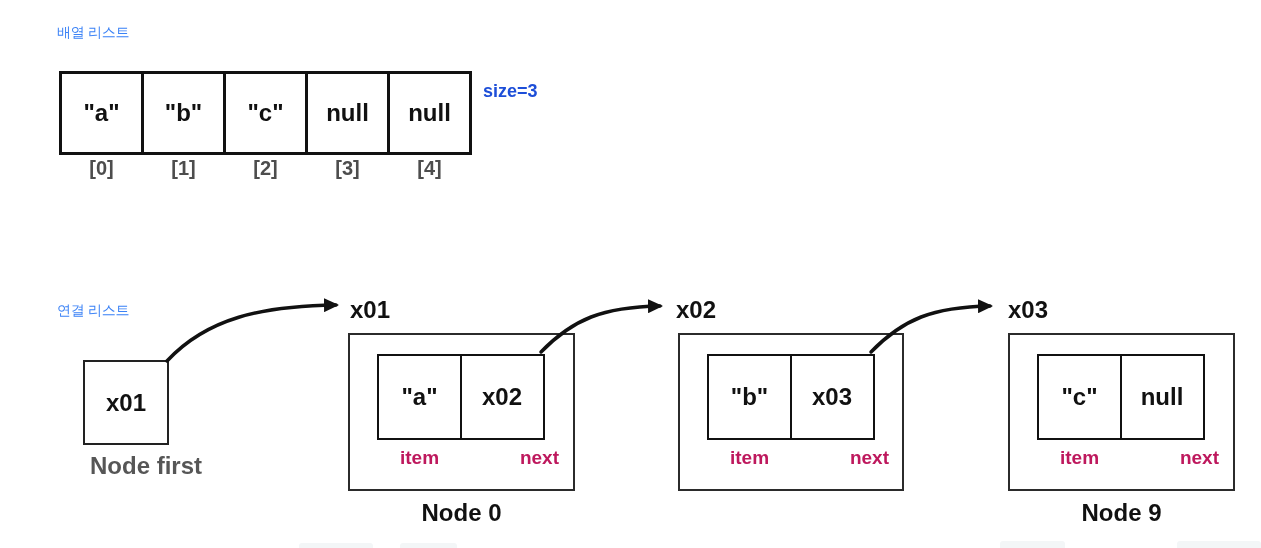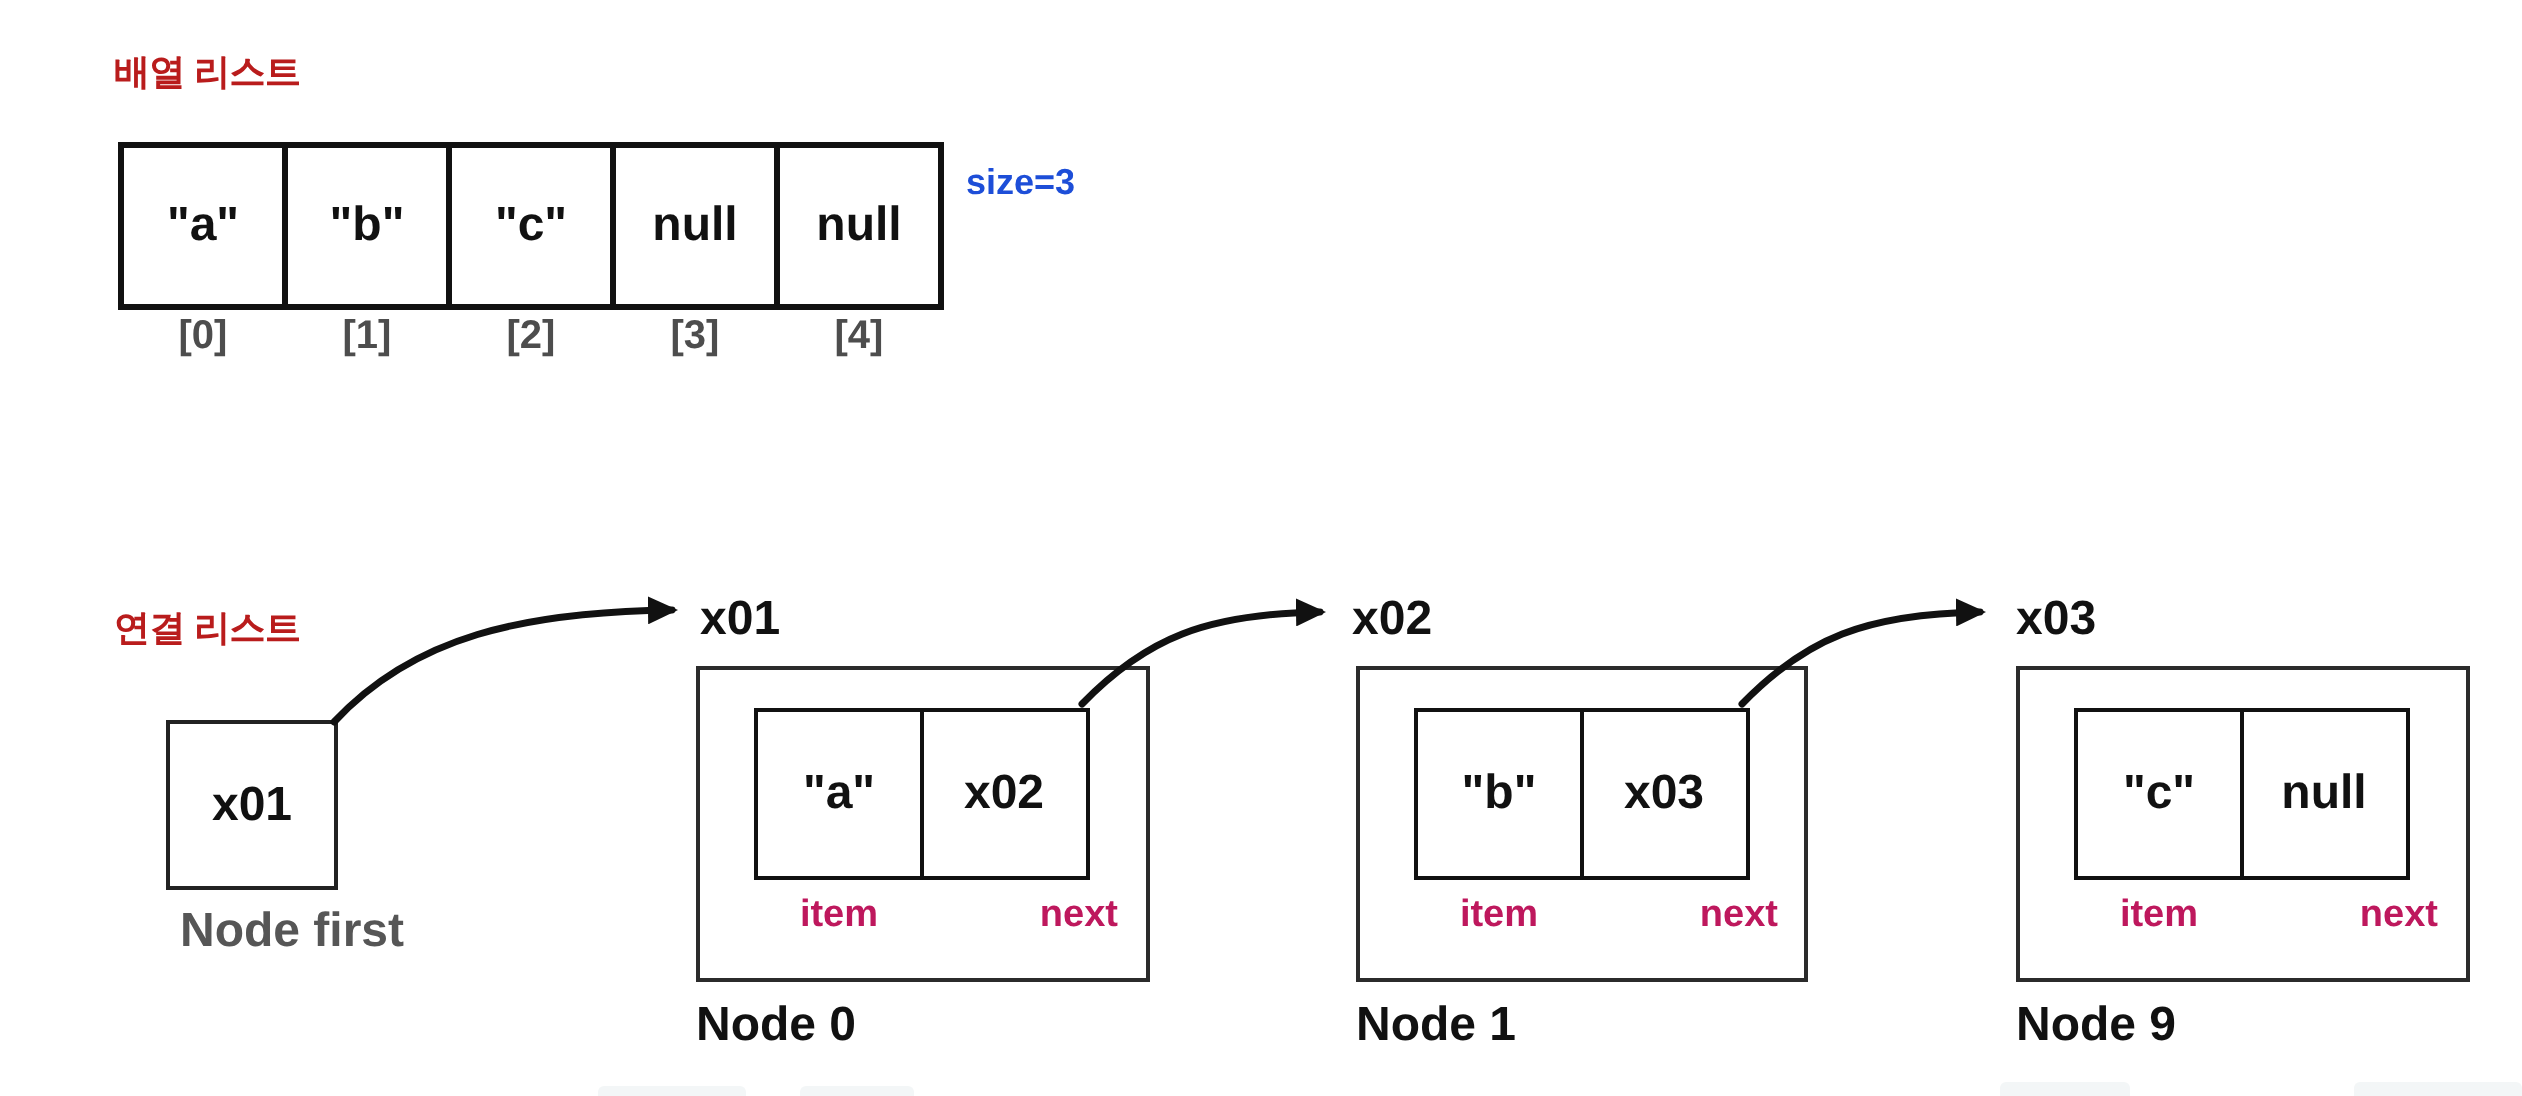--- a/index.html
+++ b/index.html
@@ -4,21 +4,21 @@
 <style>
   * { margin:0; padding:0; box-sizing:border-box; }
   html,body { background:#ffffff; }
   body {
     width:1261px; height:548px; position:relative; overflow:hidden;
     font-family:"Liberation Sans","DejaVu Sans",sans-serif;
   }
   .stage { position:absolute; inset:0; background:#ffffff; }
 
   .sec-title {
-    position:absolute; font-size:18px; font-weight:bold; color:#b91c1c;
+    position:absolute; font-size:14px; font-weight:normal; color:#3b82f6;
     letter-spacing:-0.3px; white-space:nowrap;
   }
   #array-title { left:57px; top:24px; }
   #linked-title { left:57px; top:254px;margin-top:48px; }
 
   
   .array-row { position:absolute; left:59px; top:71px; display:flex; }
   .acell {
     width:85px; height:84px; border:3px solid #111; margin-left:-3px;
     background:#fff; display:flex; align-items:center; justify-content:center;
@@ -65,21 +65,21 @@
   }
   .pcell:first-child { margin-left:0; }
   .sub {
     position:absolute; top:112px; width:85px; text-align:center;
     font-size:19px; font-weight:bold; color:#be185d;
   }
   .sub.item { left:27px; }
   .sub.next { left:124px;text-align:right; }
   .node-caption {
     position:absolute; top:499px; font-size:24px; font-weight:bold; color:#111;
-    text-align:left; white-space:nowrap;
+    text-align:center; white-space:nowrap;
   }
 
   
   #arrow-layer { position:absolute; left:0; top:0; pointer-events:none; }
 
   
   .cutoff {
     position:absolute; background:#f3f6f7; border-radius:3px 3px 0 0;
   }
 </style>
@@ -148,21 +148,20 @@
       <div class="pcell">
           <span>"b"</span>
         </div>
       <div class="pcell">
           <span>x03</span>
         </div>
     </div>
     <div class="sub item">item</div>
     <div class="sub next">next</div>
   </div>
-  <div class="node-caption" style="left:678px; width:226px;">Node 1</div>
 
   <div class="node-box" style="left:1008px; width:227px;">
     <div class="pair">
       <div class="pcell">
           <span>"c"</span>
         </div>
       <div class="pcell">
           <span>null</span>
         </div>
     </div>

